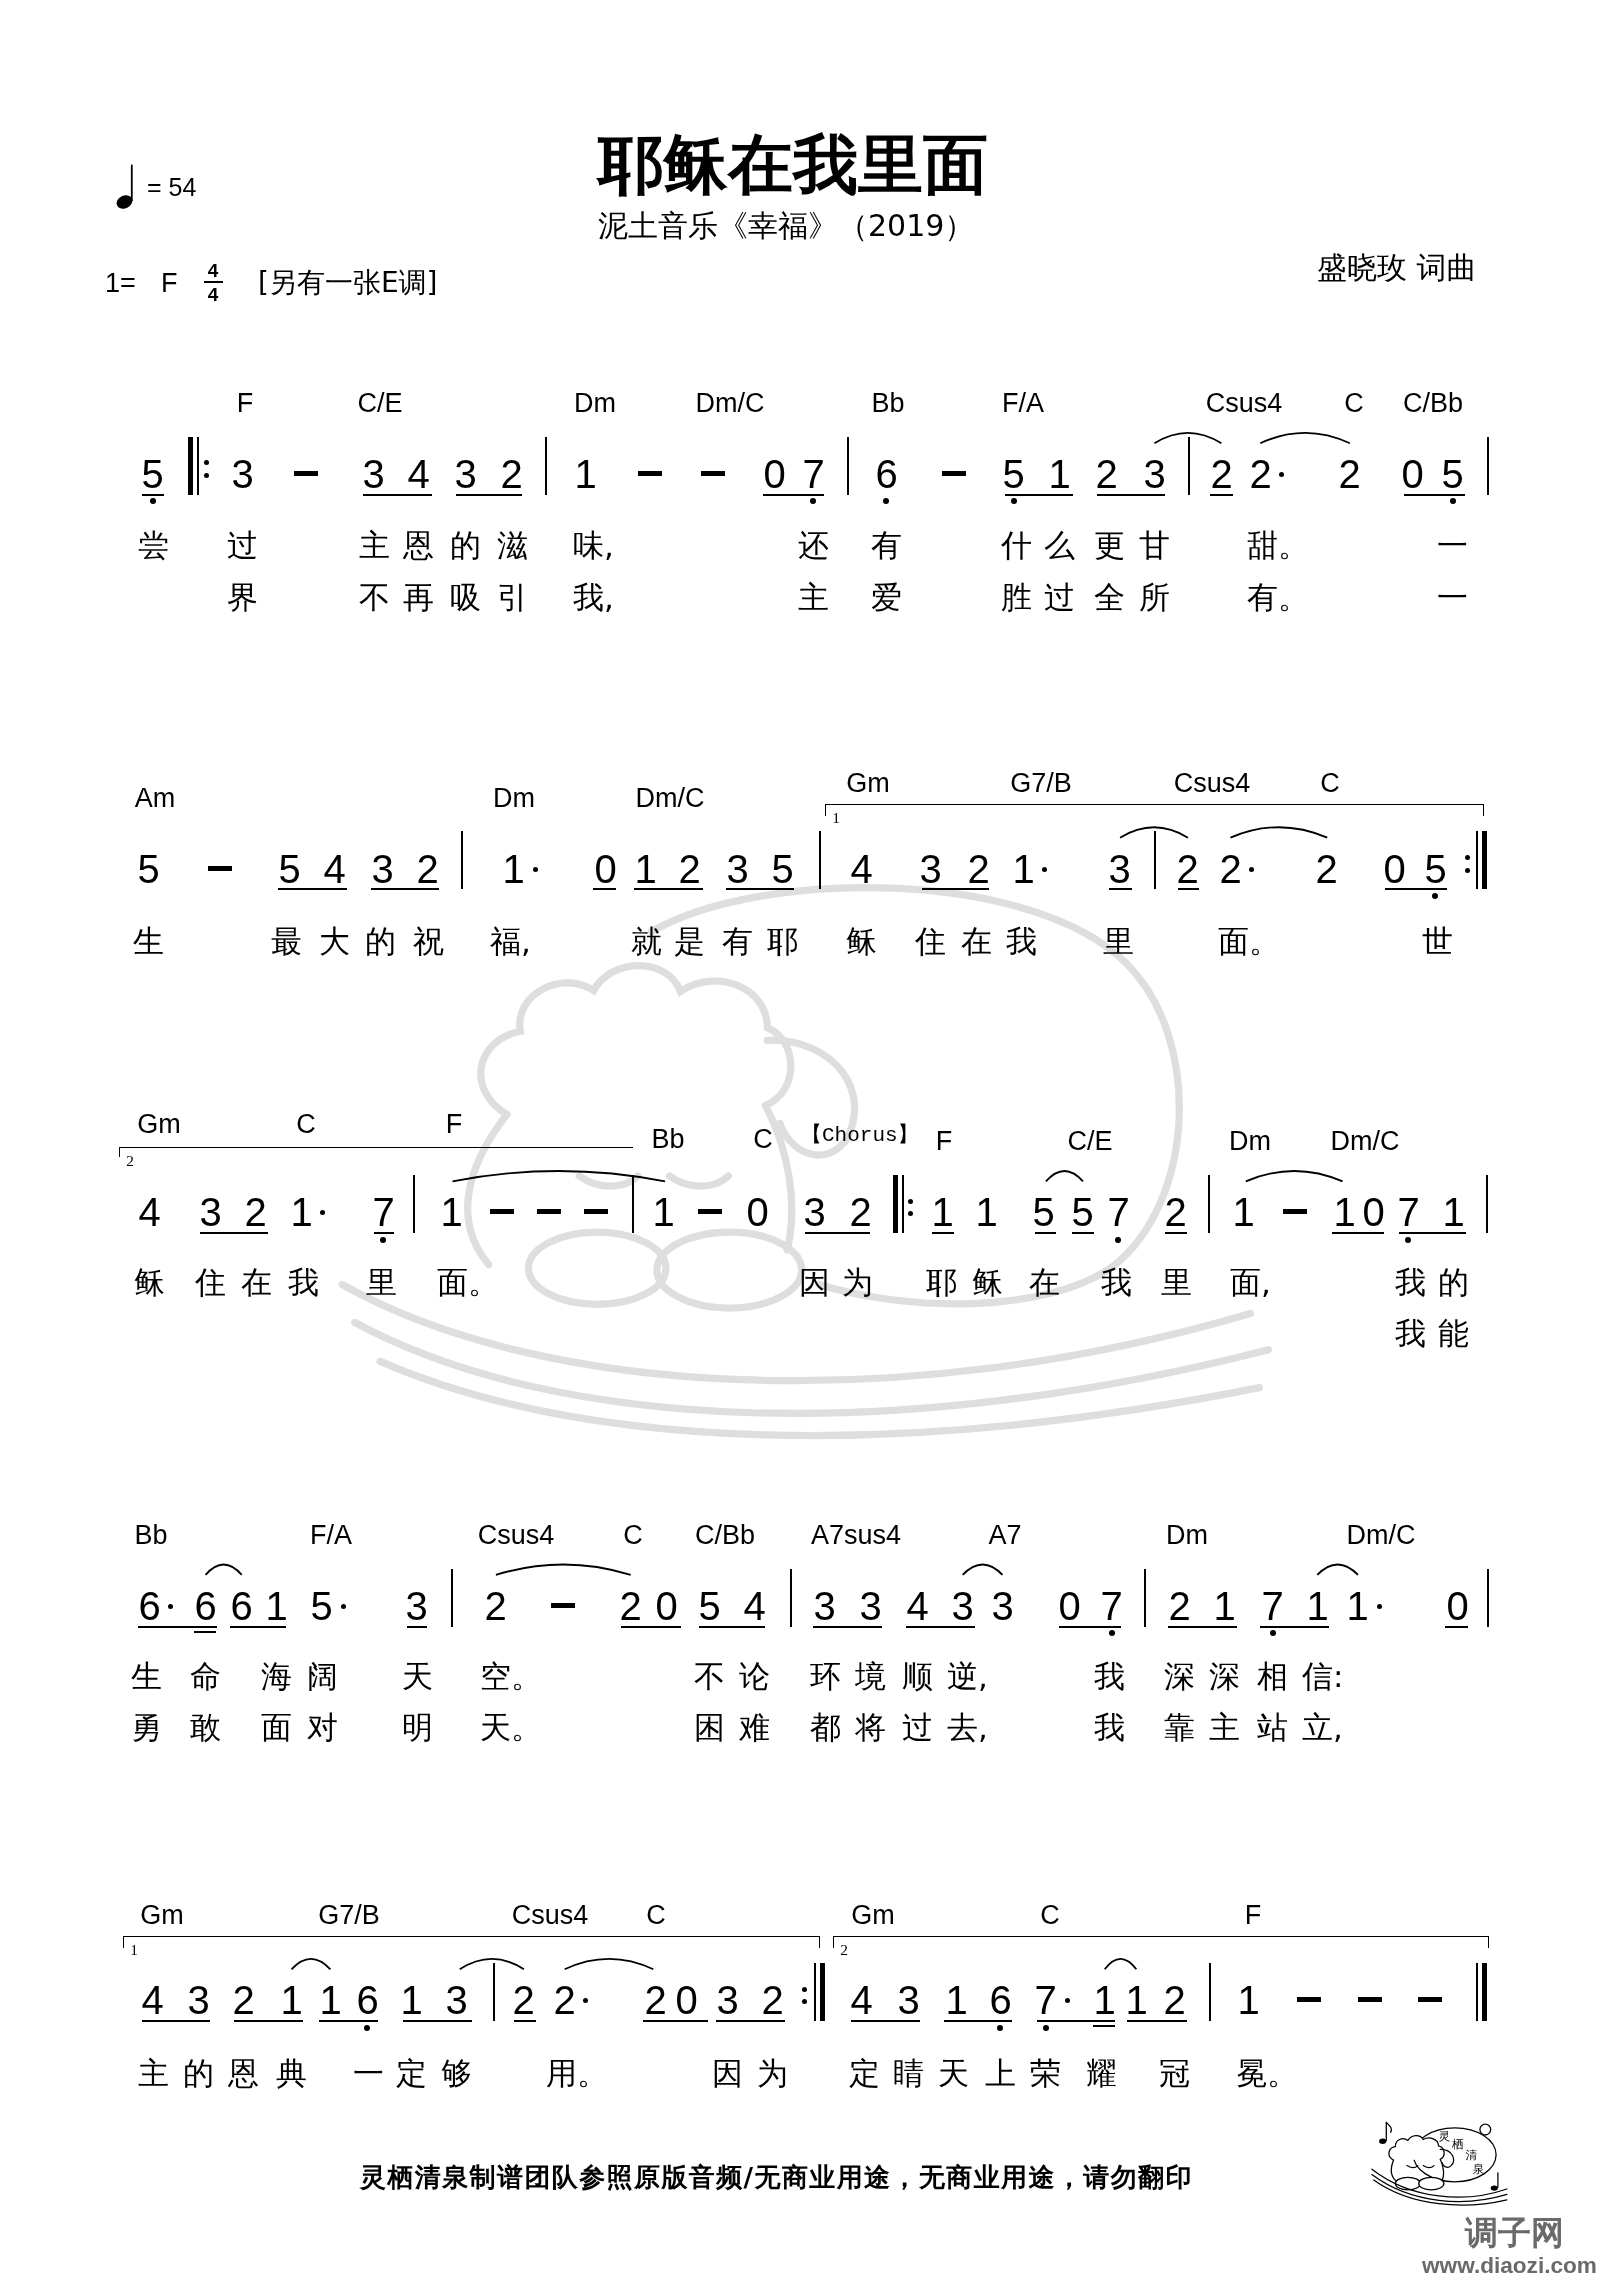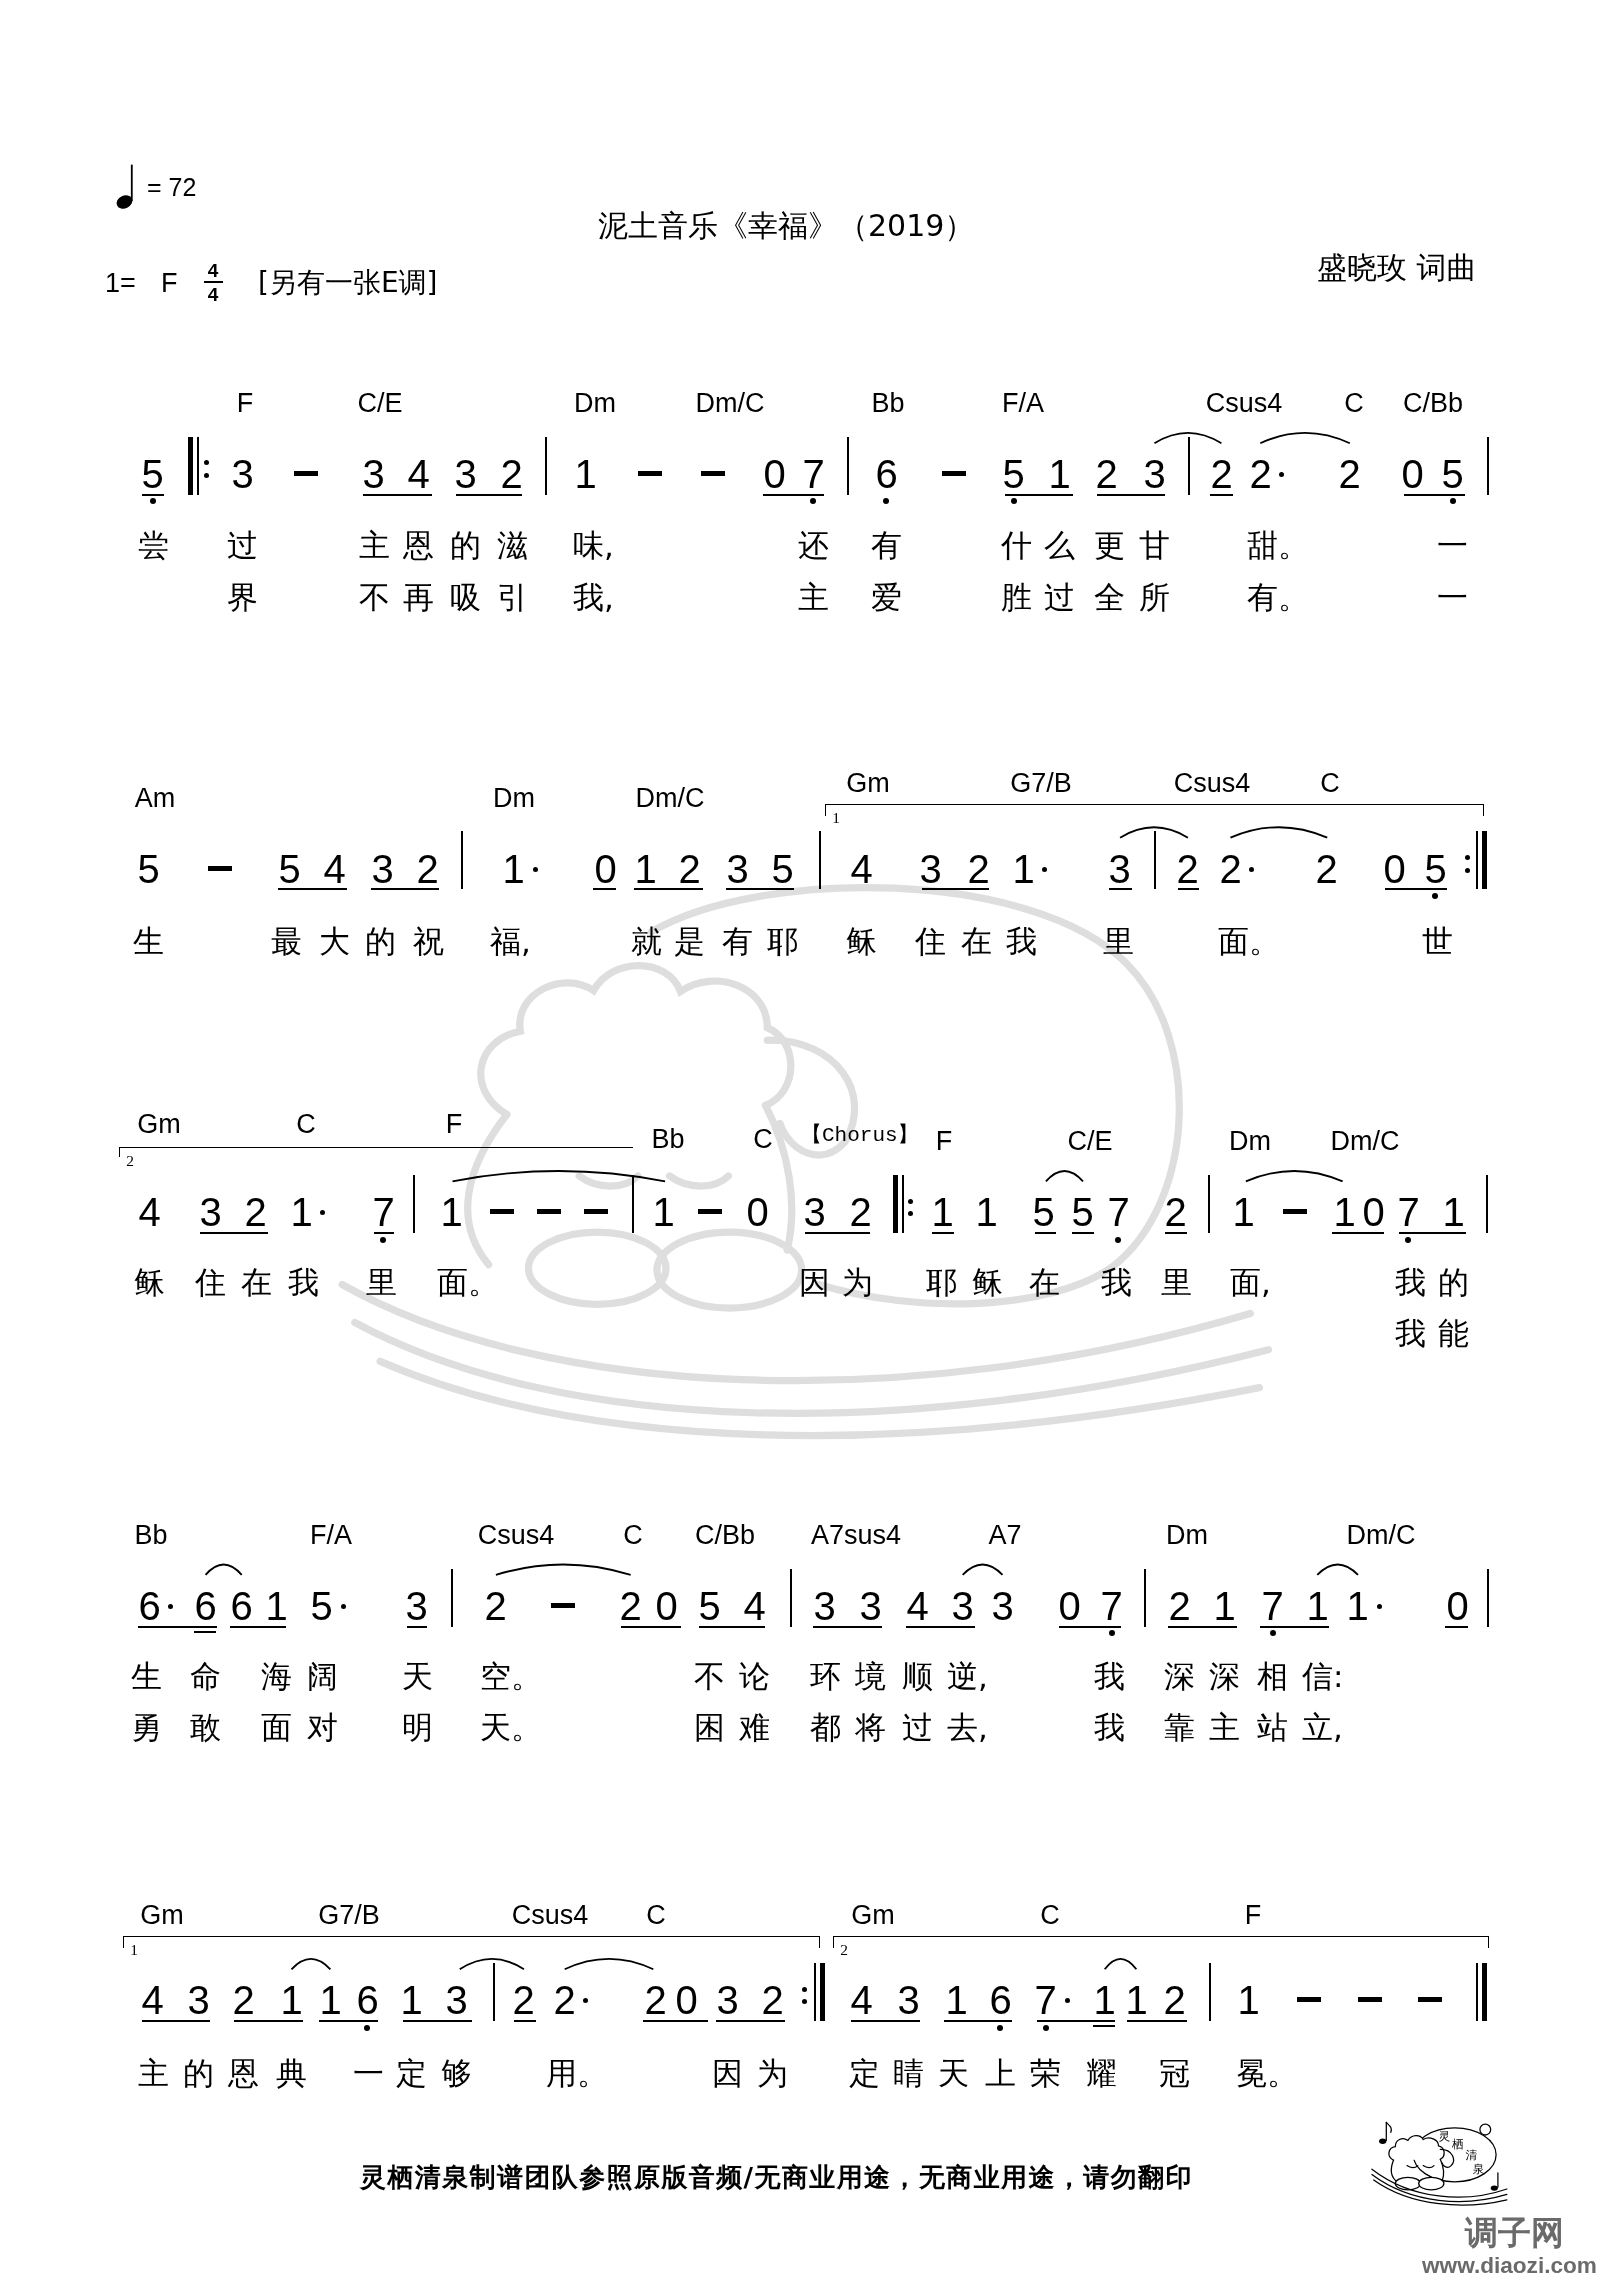--- a/index.html
+++ b/index.html
@@ -66,21 +66,22 @@
       <path d="M 378 1420 C 600 1545, 1000 1565, 1382 1452"></path>
       <path d="M 392 1462 C 620 1585, 1000 1595, 1402 1492"></path>
       <path d="M 420 1505 C 650 1605, 1000 1612, 1392 1534"></path>
     </g>
   </svg>
 
   <svg class="abs" style="left:109px;top:161px;" width="31" height="51" viewBox="0 0 34 56">
     <line x1="25" y1="4" x2="25" y2="44" stroke="#000" stroke-width="2"></line>
     <ellipse cx="17" cy="45" rx="9" ry="7" transform="rotate(-25 17 45)" fill="#000"></ellipse>
   </svg>
-  <div class="abs tempo-text">= 72</div>
+  <div class="abs tempo-text">= 54</div>
+  <div class="abs title">耶稣在我里面</div>
   <div class="abs subtitle">泥土音乐《幸福》（2019）</div>
   <div class="abs key-prefix">1=</div>
   <div class="abs key-name">F</div>
   <div class="abs ts-num" style="top:261px;">4</div>
   <div class="abs ts-line"></div>
   <div class="abs ts-num" style="top:285px;">4</div>
   <div class="abs key-note">[另有一张E调]</div>
   <div class="abs credits">盛晓玫 词曲</div>
 
   <div id="score">

